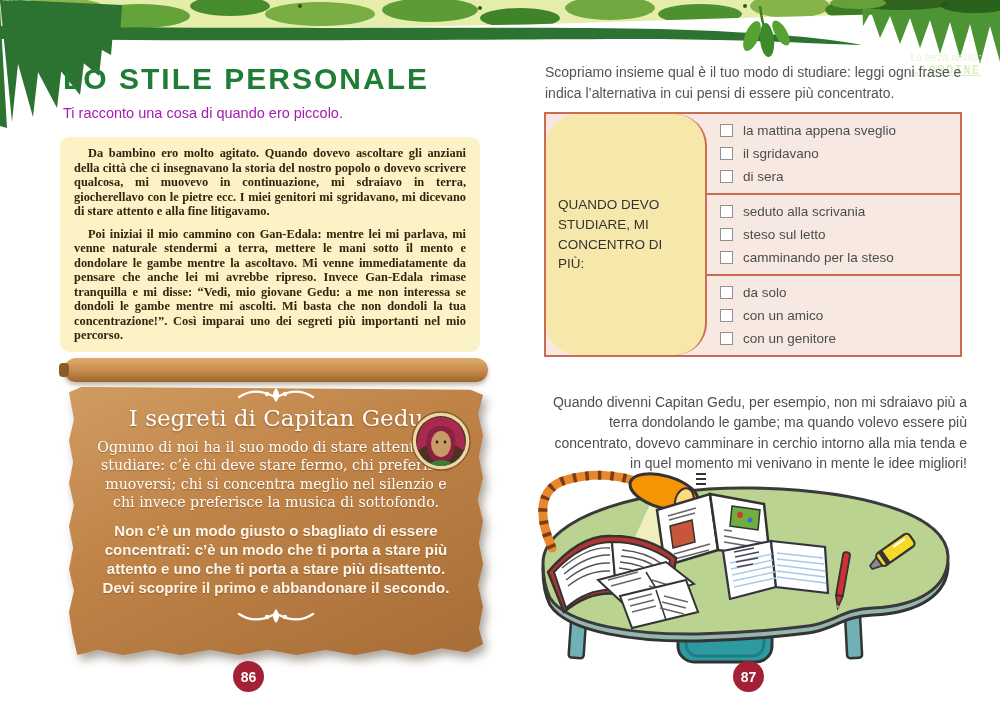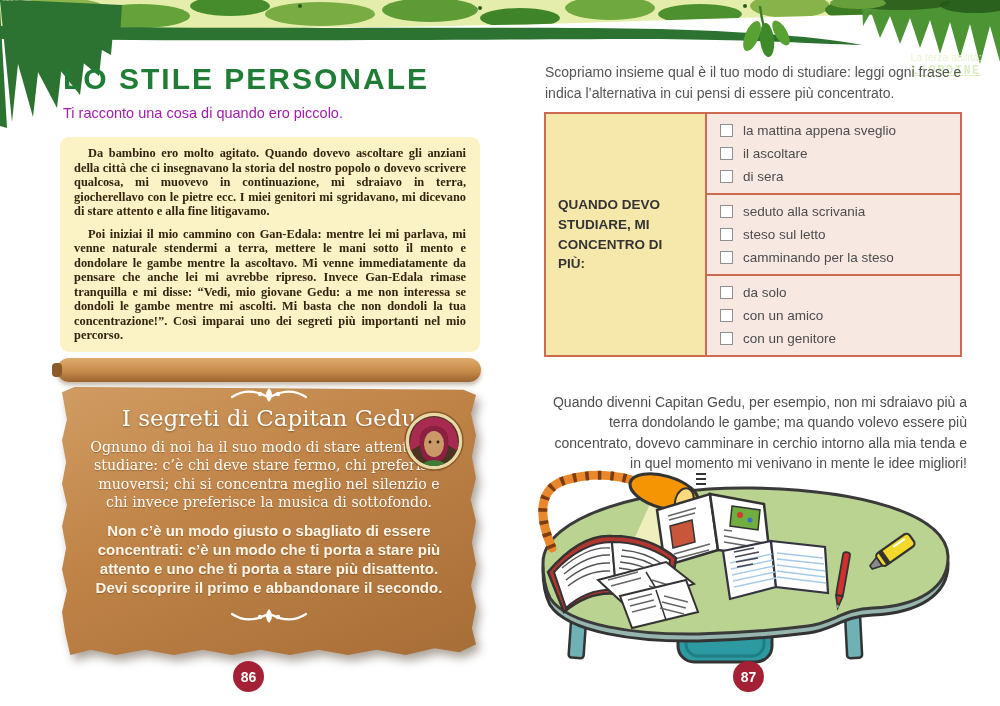--- a/index.html
+++ b/index.html
@@ -17,21 +17,21 @@
   
   .title{position:absolute;left:63px;top:62px;margin:0;font-size:30px;font-weight:bold;
          letter-spacing:2px;color:var(--green-title);font-family:"Liberation Sans",sans-serif;}
   .intro-l{position:absolute;left:63px;top:105px;width:410px;margin:0;font-size:14.5px;color:#a21caf;}
   .story-box{position:absolute;left:60px;top:137px;width:392px;background:var(--box-yellow);
              border-radius:9px;padding:9px 14px;}
   .story-box p{margin:0 0 8px 0;font-family:"Liberation Serif",serif;font-weight:bold;
                font-size:12.4px;line-height:1.17;color:var(--story-text);text-align:justify;text-indent:14px;}
   .story-box p:last-child{margin-bottom:0;}
 
-  .scroll-wrap{position:absolute;left:57px;top:358px;width:424px;}
+  .scroll-wrap{position:absolute;left:64px;top:358px;width:424px;}
   .scroll-roll{position:relative;z-index:2;height:24px;border-radius:12px;
                background:linear-gradient(180deg,#dfac6e 0%,#c68a4b 55%,#9a6530 100%);
                box-shadow:0 3px 4px rgba(90,50,10,.35);}
   .scroll-roll::before{content:"";position:absolute;left:-5px;top:5px;width:10px;height:14px;
                border-radius:4px;background:#8a5a28;}
   .scroll-shadow{filter:drop-shadow(4px 6px 5px rgba(50,30,10,.4));margin-top:-5px;}
   .scroll-body{position:relative;width:414px;margin:0 auto;height:268px;
        background:linear-gradient(155deg,#d09c62 0%,#c08448 40%,#a96f38 95%);
        clip-path:polygon(0% 2%,3% 0%,97% 1%,100% 3%,98.8% 10%,100% 18%,99% 26%,100% 34%,
          98.7% 42%,100% 50%,99% 58%,100% 66%,98.8% 74%,100% 82%,99% 90%,100% 96%,96% 99%,
@@ -47,22 +47,22 @@
   .scroll-em{margin:9px 20px 0 20px;font-weight:bold;font-size:15px;line-height:1.28;
              color:#fdf6ea;text-shadow:0 1px 1px rgba(90,45,5,.4);}
   .avatar{position:absolute;right:12px;top:24px;}
 
   
   .intro-r{position:absolute;left:545px;top:62px;width:420px;margin:0;font-size:14px;
            line-height:1.5;color:#545454;}
   .quiz-table{position:absolute;left:544px;top:112px;width:418px;border:2px solid var(--table-border);
               display:grid;grid-template-columns:161px 1fr;background:var(--cell-pink);box-sizing:border-box;}
   .prompt-cell{grid-row:1 / span 3;background:var(--cell-yellow);border-right:2px solid var(--table-border);
-              display:flex;align-items:center;padding:0 30px 0 12px;font-weight:bold;font-size:13.5px;
-              color:#333;line-height:1.45;}
+              display:flex;align-items:center;padding:0 30px 0 12px;font-weight:normal;font-size:13.5px;
+              color:#333;line-height:1.45;border-radius:32px;}
   .opt-group{padding:5px 0 5px 13px;}
   .opt-group:nth-child(n+3){border-top:2px solid var(--table-border);}
   .opt{display:flex;align-items:center;height:23px;font-size:13.5px;color:#4c4c4c;}
   .cb{width:11px;height:11px;border:1.6px solid #909090;background:#fff;margin-right:10px;flex:none;}
   .reminder{position:absolute;left:545px;top:350px;width:420px;margin:0;font-size:14px;
             line-height:1.45;color:#4e4e4e;}
   .reminder strong{color:#3b3b3b;}
   .para-r{position:absolute;left:545px;top:392px;width:422px;margin:0;font-size:14px;
           line-height:1.45;color:#4e4e4e;text-align:right;}
 
@@ -192,21 +192,21 @@
 
   <div class="quiz-table">
     <div class="prompt-cell">QUANDO DEVO STUDIARE, MI CONCENTRO DI PIÙ:</div>
     <div class="opt-group">
       <div class="opt">
           <span class="cb"></span>
           <span>la mattina appena sveglio</span>
         </div>
       <div class="opt">
           <span class="cb"></span>
-          <span>il ascoltare</span>
+          <span>il sgridavano</span>
         </div>
       <div class="opt">
           <span class="cb"></span>
           <span>di sera</span>
         </div>
     </div>
     <div class="opt-group">
       <div class="opt">
           <span class="cb"></span>
           <span>seduto alla scrivania</span>

